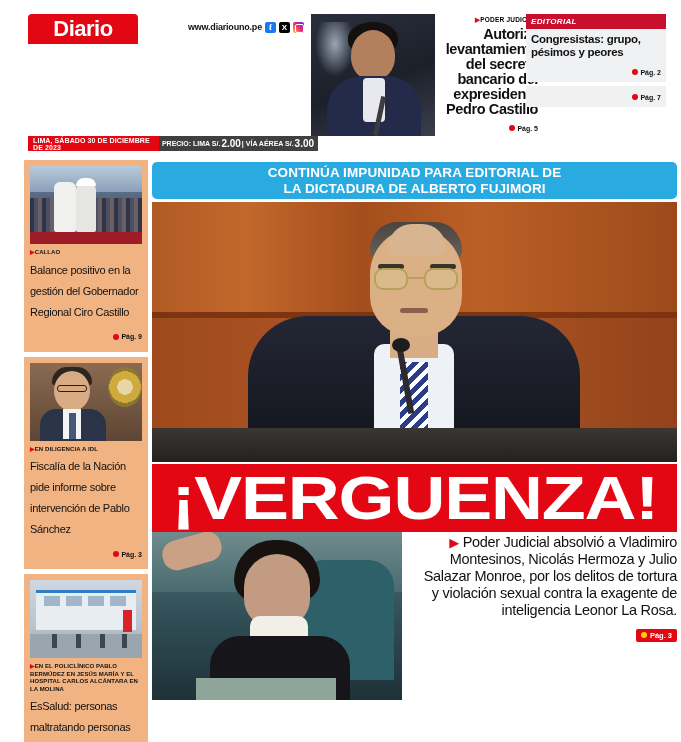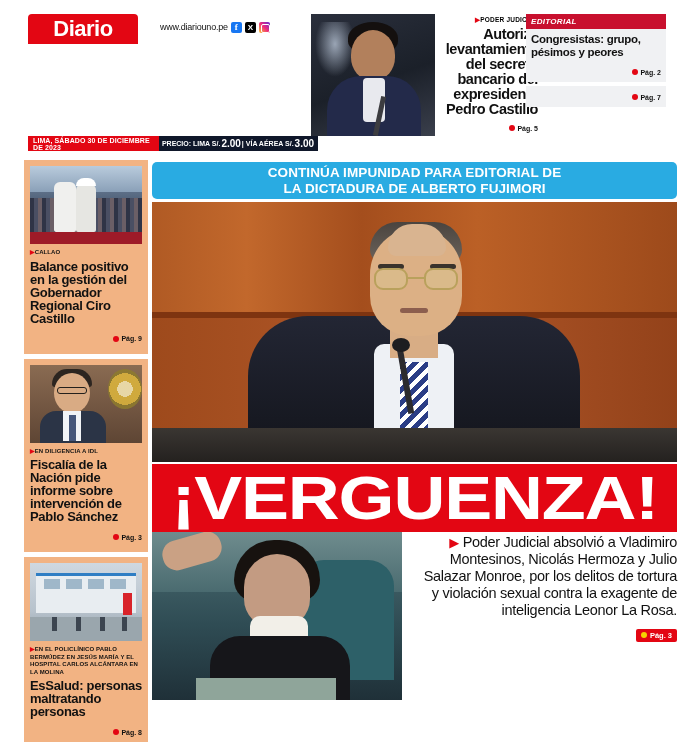--- a/index.html
+++ b/index.html
@@ -38,31 +38,31 @@
   .infobar {
     position:absolute; left:0; top:122px; width:290px; height:15px;
     display:flex;
   }
   .infobar .date {
     background:#e30613; color:#fff; flex:0 0 131px;
     font-size:7px; font-weight:bold; letter-spacing:0.1px;
     display:flex; align-items:center; padding-left:5px;
   }
   .infobar .price {
-    background:#0f172a; color:#fff; flex:1;
+    background:#404040; color:#fff; flex:1;
     font-size:7px; font-weight:bold;
     display:flex; align-items:center; justify-content:center;
   }
   .infobar .price b { font-size:10px; margin:0 1px; }
 
   .weburl {
     position:absolute; left:160px; top:20px; width:135px; height:14px;
     display:flex; align-items:center; gap:3px;
   }
-  .weburl .wtext { font-size:9px; color:#111; font-weight:normal; letter-spacing:-0.2px; }
+  .weburl .wtext { font-size:9px; color:#111; font-weight:bold; letter-spacing:-0.2px;margin-left:28px; }
   .soc { width:11px; height:11px; border-radius:2px; display:inline-block;
          position:relative; flex:0 0 auto; }
   .soc-fb { background:#1877f2; }
   .soc-fb::after {
     content:"f"; position:absolute; inset:0; color:#fff; font-weight:bold;
     font-size:9px; line-height:11px; text-align:center; font-family:"Liberation Serif", serif;
   }
   .soc-x { background:#000; }
   .soc-x::after {
     content:"X"; position:absolute; inset:0; color:#fff; font-weight:bold;
@@ -135,21 +135,21 @@
   .side-card {
     background:#f2b383; width:124px; margin-bottom:5px; padding:6px 6px 8px 6px;
   }
   .side-photo { width:112px; height:78px; overflow:hidden; background:#b97a4a; position:relative; }
   .side-kicker {
     font-size:6px; font-weight:bold; color:#111; margin:5px 0 3px 0;
     letter-spacing:0.1px; line-height:7.5px;
   }
   .side-kicker .tri { color:#e30613; }
   .side-title {
-    font-size:13px; font-weight:bold; color:#111; line-height:13px;
+    font-size:11px; font-weight:normal; color:#111; line-height:21px;
     letter-spacing:-0.3px;
   }
   .side-foot { text-align:right; margin-top:3px; }
 
   
   .main { position:absolute; left:152px; top:162px; width:529px; height:578px; }
   .blue-banner {
     position:absolute; left:0; top:0; width:525px; height:37px;
     background:#29abe2; border-radius:5px;
     display:flex; align-items:center; justify-content:center; text-align:center;

